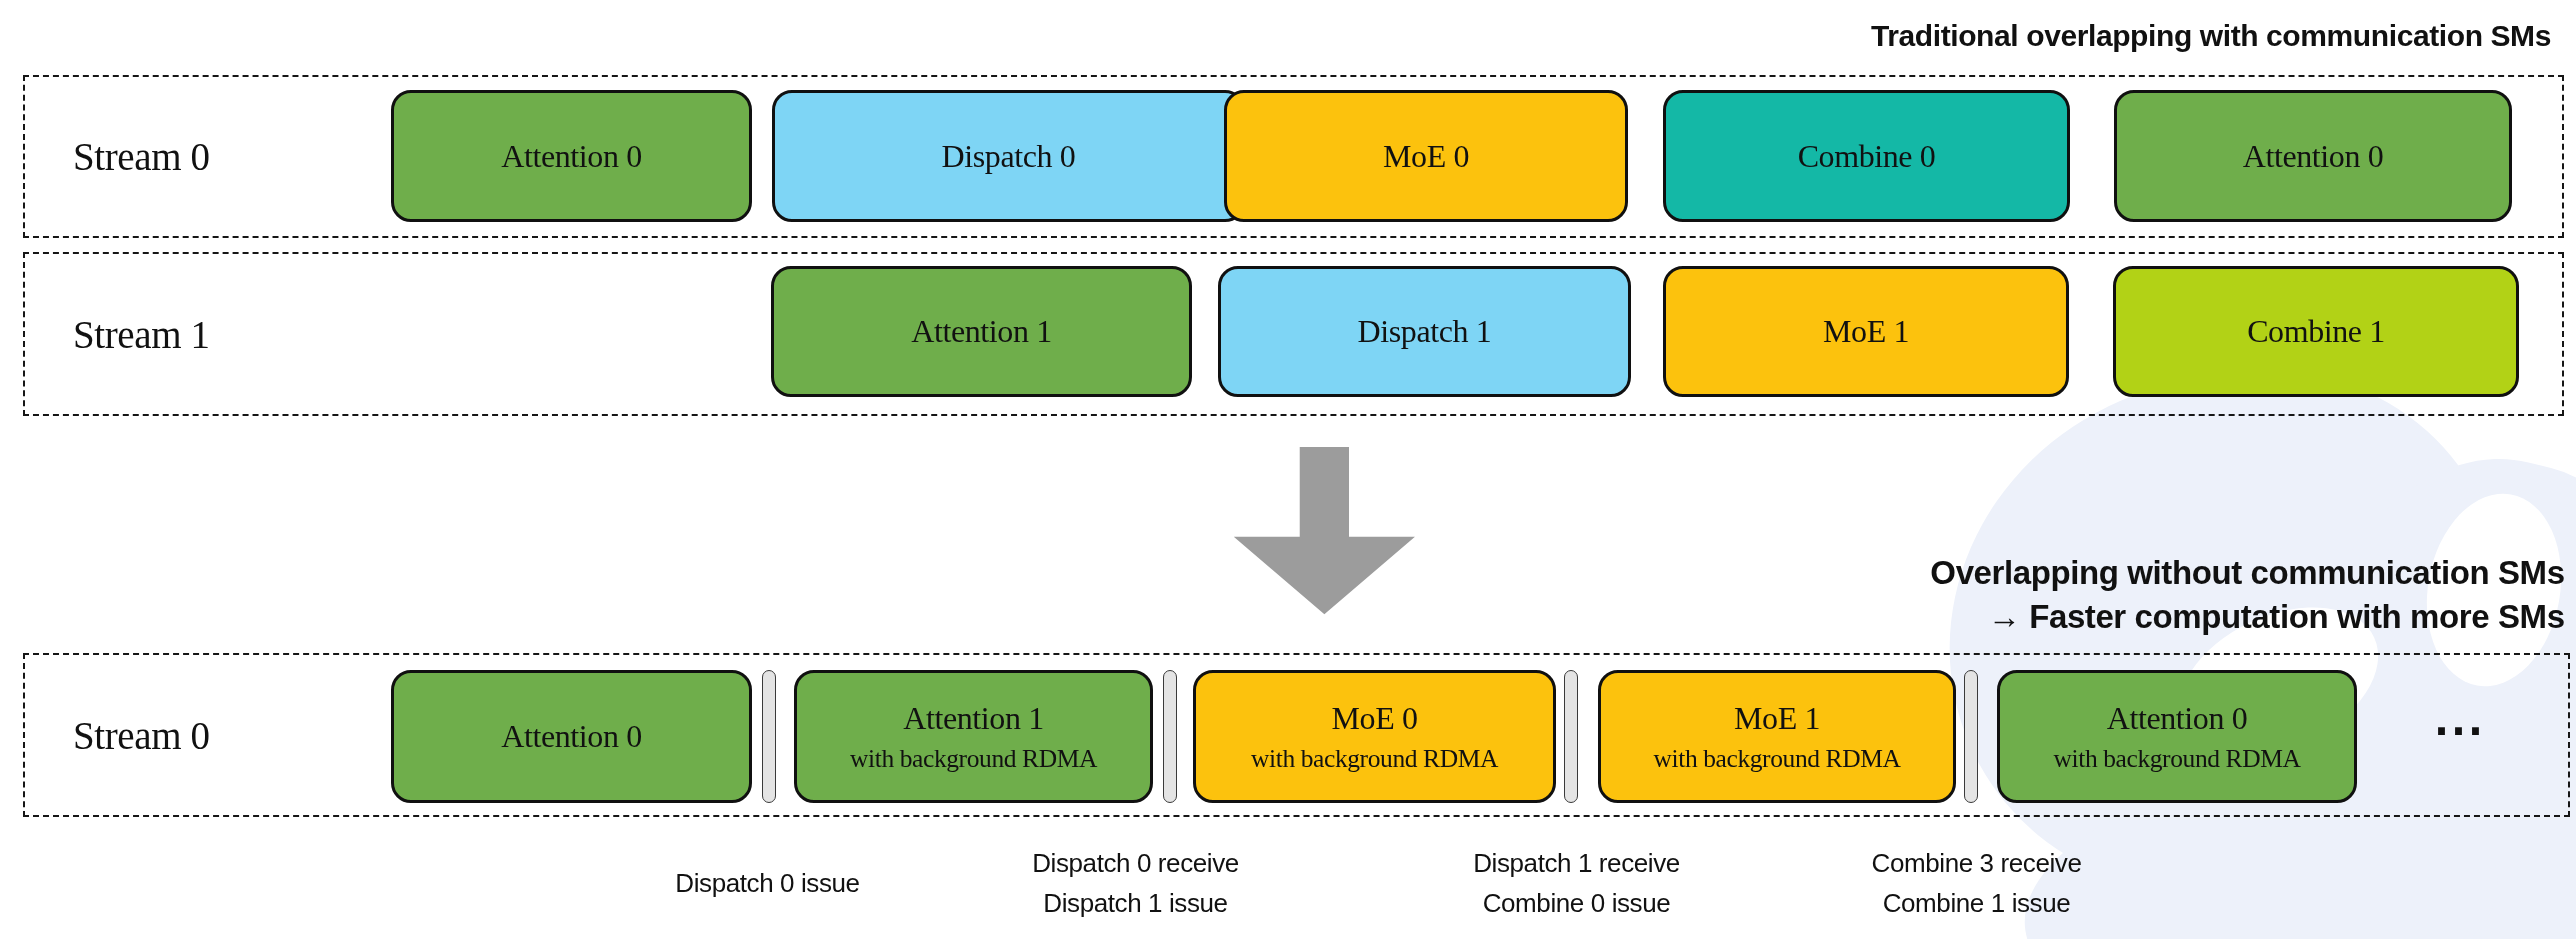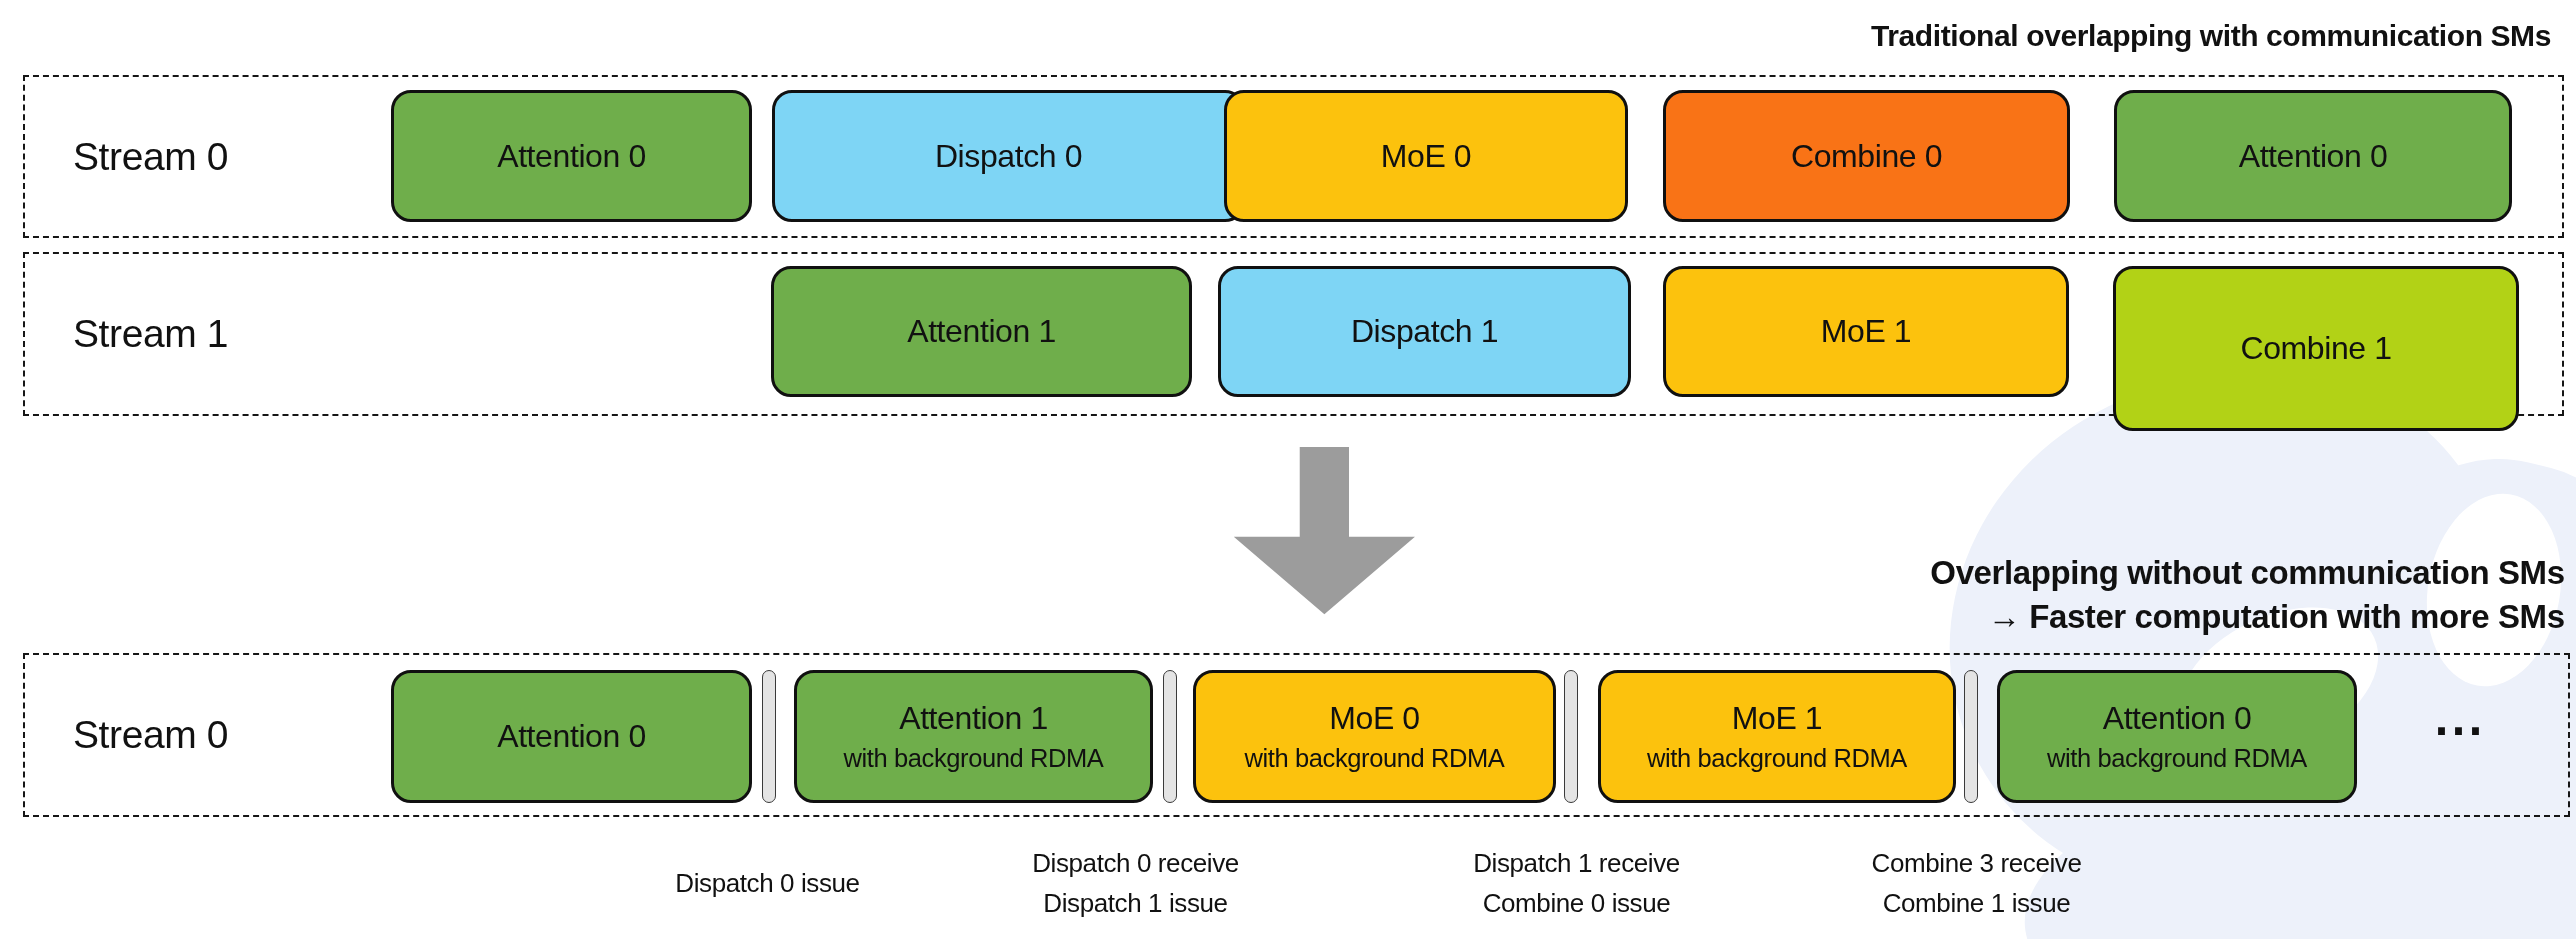--- a/index.html
+++ b/index.html
@@ -38,20 +38,21 @@
     position:absolute; top:551px; right:11.4px;
     font-size:33px; font-weight:700; letter-spacing:-0.4px;
     text-align:right; line-height:44px; white-space:nowrap;
   }
 
   
   .stream-row {
     position:absolute;
     border:2.6px dashed #161616;
     background:transparent;
+    font-family:Liberation Serif, serif;
   }
   .row-1 { left:23px; top:75px;  width:2541px; height:163px; }
   .row-2 { left:23px; top:252px; width:2541px; height:164px; }
   .row-3 { left:23px; top:653px; width:2547px; height:164px; }
 
   .stream-label {
     position:absolute; left:48px; top:0; height:100%;
     display:flex; align-items:center;
     font-size:39px; letter-spacing:-0.4px; white-space:nowrap;
   }
@@ -94,21 +95,21 @@
   
   .r1-b0 { left:366px;  top:13px; width:361px; height:132px; }
   .r1-b1 { left:747px;  top:13px; width:473px; height:132px; }
   .r1-b2 { left:1199px; top:13px; width:404px; height:132px; }
   .r1-b3 { left:1638px; top:13px; width:407px; height:132px; }
   .r1-b4 { left:2089px; top:13px; width:398px; height:132px; }
   
   .r2-b0 { left:746px;  top:12.3px; width:421px; height:131px; }
   .r2-b1 { left:1193px; top:12.3px; width:413px; height:131px; }
   .r2-b2 { left:1638px; top:12.3px; width:406px; height:131px; }
-  .r2-b3 { left:2088px; top:12.3px; width:406px; height:165px; }
+  .r2-b3 { left:2088px; top:12.3px; width:406px; height:131px; }
   
   .r3-b0 { left:366px;  top:15px; width:361px; height:133px; }
   .r3-d0 { left:737px;  top:15px; height:133px; }
   .r3-b1 { left:769px;  top:15px; width:359px; height:133px; }
   .r3-d1 { left:1138px; top:15px; height:133px; }
   .r3-b2 { left:1168px; top:15px; width:363px; height:133px; }
   .r3-d2 { left:1539px; top:15px; height:133px; }
   .r3-b3 { left:1573px; top:15px; width:358px; height:133px; }
   .r3-d3 { left:1939px; top:15px; height:133px; }
   .r3-b4 { left:1972px; top:15px; width:360px; height:133px; }
@@ -132,21 +133,21 @@
       <div class="stream-label">Stream 0</div>
       <div class="task-box r1-b0" style="background: rgb(111, 174, 75);">
         <span class="main">Attention 0</span>
       </div>
       <div class="task-box r1-b1" style="background: rgb(126, 213, 245);">
         <span class="main">Dispatch 0</span>
       </div>
       <div class="task-box r1-b2" style="background: rgb(252, 194, 13);">
         <span class="main">MoE 0</span>
       </div>
-      <div class="task-box r1-b3" style="background: #f97316;">
+      <div class="task-box r1-b3" style="background: #14b8a6;">
         <span class="main">Combine 0</span>
       </div>
       <div class="task-box r1-b4" style="background: rgb(111, 174, 75);">
         <span class="main">Attention 0</span>
       </div>
     </div>
 
     <div class="stream-row row-2">
       <div class="stream-label">Stream 1</div>
       <div class="task-box r2-b0" style="background: rgb(111, 174, 75);">

